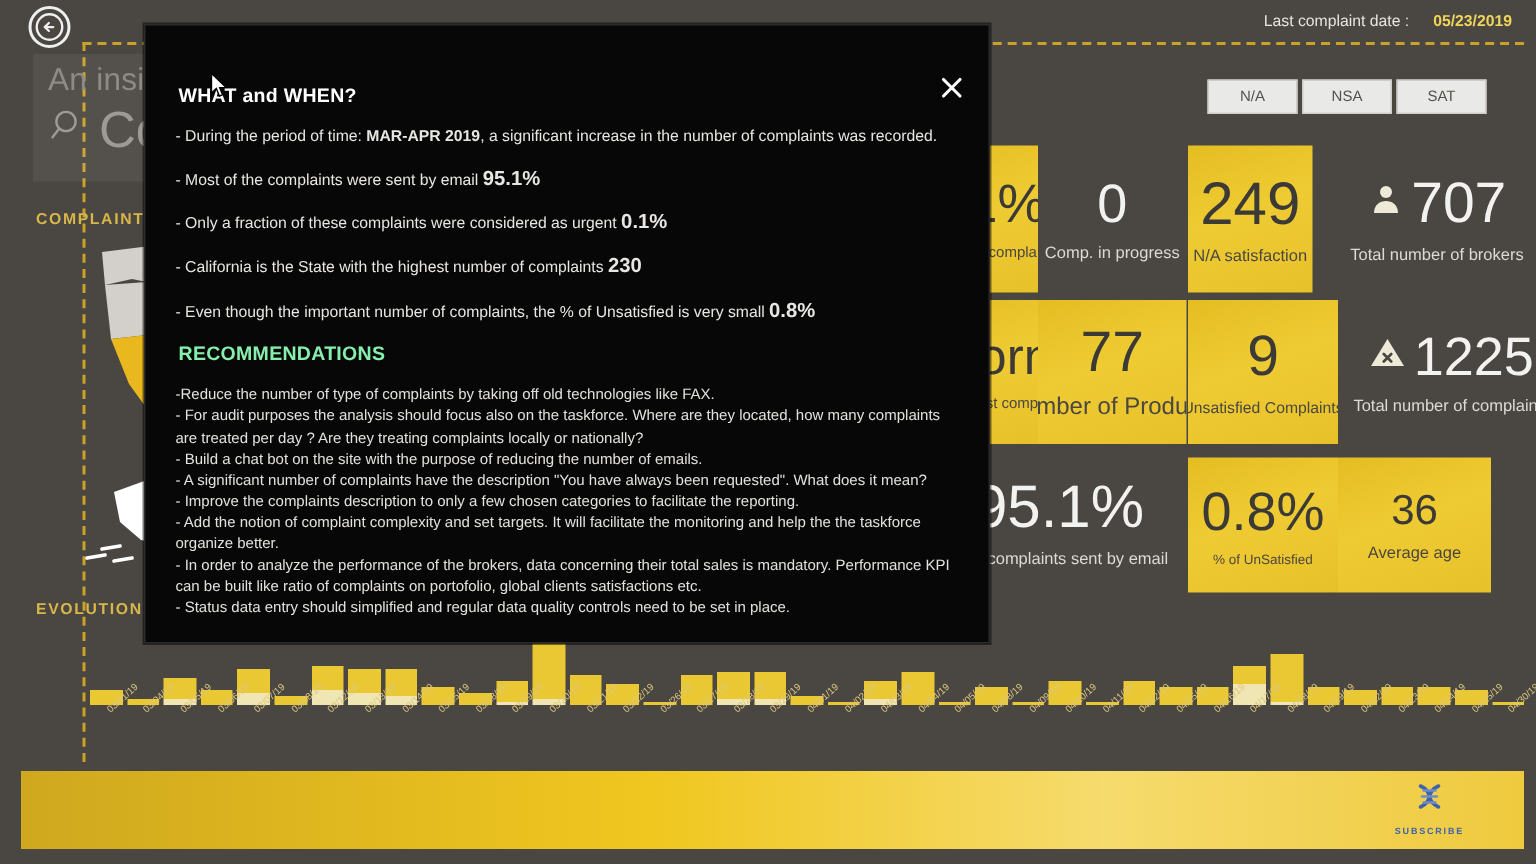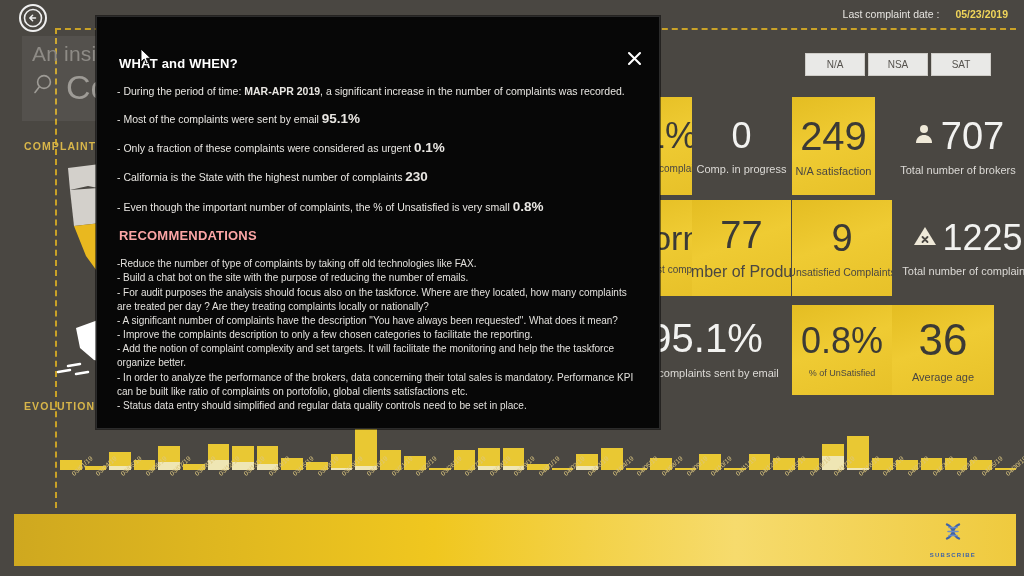--- a/index.html
+++ b/index.html
@@ -110,21 +110,21 @@
   #modal .close {
     position:absolute; right:16px; top:32px; width:18px; height:18px;
     color:#fff; background:none; border:none; cursor:pointer;
     display:flex; align-items:center; justify-content:center;
   }
   .m-h1 { color:#fff; font-size:13px; font-weight:700; letter-spacing:.2px; margin:13px 0 0 2px; }
   .m-list { margin-top:14px; }
   .m-li { color:#e8e6e2; font-size:10.5px; line-height:1.25; margin-bottom:12.5px; display:block; }
   .m-li b { font-weight:700; }
   .m-li .big { font-weight:700; font-size:13.5px; }
-  .m-h2 { color:#fca5a5; font-size:13px; font-weight:700; letter-spacing:.2px; margin:12px 0 0 2px; }
+  .m-h2 { color:#86efac; font-size:13px; font-weight:700; letter-spacing:.2px; margin:12px 0 0 2px; }
   .m-recs { margin-top:14px; }
   .m-rec { color:#e3e1dd; font-size:10px; line-height:1.42; }
 
   
   .cursor { position:absolute; left:140px; top:48px; width:12px; height:17px; pointer-events:none; }
 </style>
 </head>
 <body>
 
 <div id="app">
@@ -236,21 +236,21 @@
       <div class="val" style="font-size:40px;">95.1%</div>
       <div class="cap" style="font-size:11px;">% of complaints sent by email</div>
     </div>
 
     <div class="kpi yellow" style="left:792px; top:305px; width:100px; height:90px;">
       <div class="val" style="font-size:36px;">0.8%</div>
       <div class="cap" style="font-size:9px;">% of UnSatisfied</div>
     </div>
 
     <div class="kpi yellow" style="left:892px; top:305px; width:102px; height:90px;">
-      <div class="val" style="font-size:44px;">36</div>
+      <div class="val" style="font-size:28px;">36</div>
       <div class="cap" style="font-size:11px;">Average age</div>
     </div>
 
     <div class="chart">
       <div class="bars" id="bars">
           <div class="bcol">
             <div class="bseg-a" style="height: 10px;"></div>
             <div class="bseg-b" style="height: 0px;"></div>
           </div>
           <div class="bcol">
@@ -561,22 +561,22 @@
         <div class="m-li"><span>- During the period of time: </span><b>MAR-APR 2019</b><span>, a significant increase in the number of complaints was recorded.</span></div>
         <div class="m-li"><span>- Most of the complaints were sent by email </span><span class="big">95.1%</span></div>
         <div class="m-li"><span>- Only a fraction of these complaints were considered as urgent </span><span class="big">0.1%</span></div>
         <div class="m-li"><span>- California is the State with the highest number of complaints </span><span class="big">230</span></div>
         <div class="m-li"><span>- Even though the important number of complaints, the % of Unsatisfied is very small </span><span class="big">0.8%</span></div>
       </div>
 
     <div class="m-h2">RECOMMENDATIONS</div>
     <div class="m-recs" id="recs">
         <div class="m-rec">-Reduce the number of type of complaints by taking off old technologies like FAX.</div>
+        <div class="m-rec">- For audit purposes the analysis should focus also on the taskforce. Where are they located, how many complaints are treated per day ? Are they treating complaints locally or nationally?</div>
         <div class="m-rec">- Build a  chat bot on the site with the purpose of reducing the number of emails.</div>
-        <div class="m-rec">- For audit purposes the analysis should focus also on the taskforce. Where are they located, how many complaints are treated per day ? Are they treating complaints locally or nationally?</div>
         <div class="m-rec">- A significant number of complaints have the description "You have always been requested". What does it mean?</div>
         <div class="m-rec">- Improve the complaints description to only a few chosen categories to facilitate the reporting.</div>
         <div class="m-rec">- Add the notion of complaint complexity and set targets. It will facilitate the monitoring and help the the taskforce organize better.</div>
         <div class="m-rec">- In order to analyze the performance of the brokers, data concerning their total sales is mandatory. Performance KPI can be built like ratio of complaints on portofolio, global clients satisfactions etc.</div>
         <div class="m-rec">- Status data entry should simplified and regular data quality controls need to be set in place.</div>
       </div>
   </div>
 
   <div class="cursor">
     <svg width="12" height="18" viewBox="0 0 12 18">

